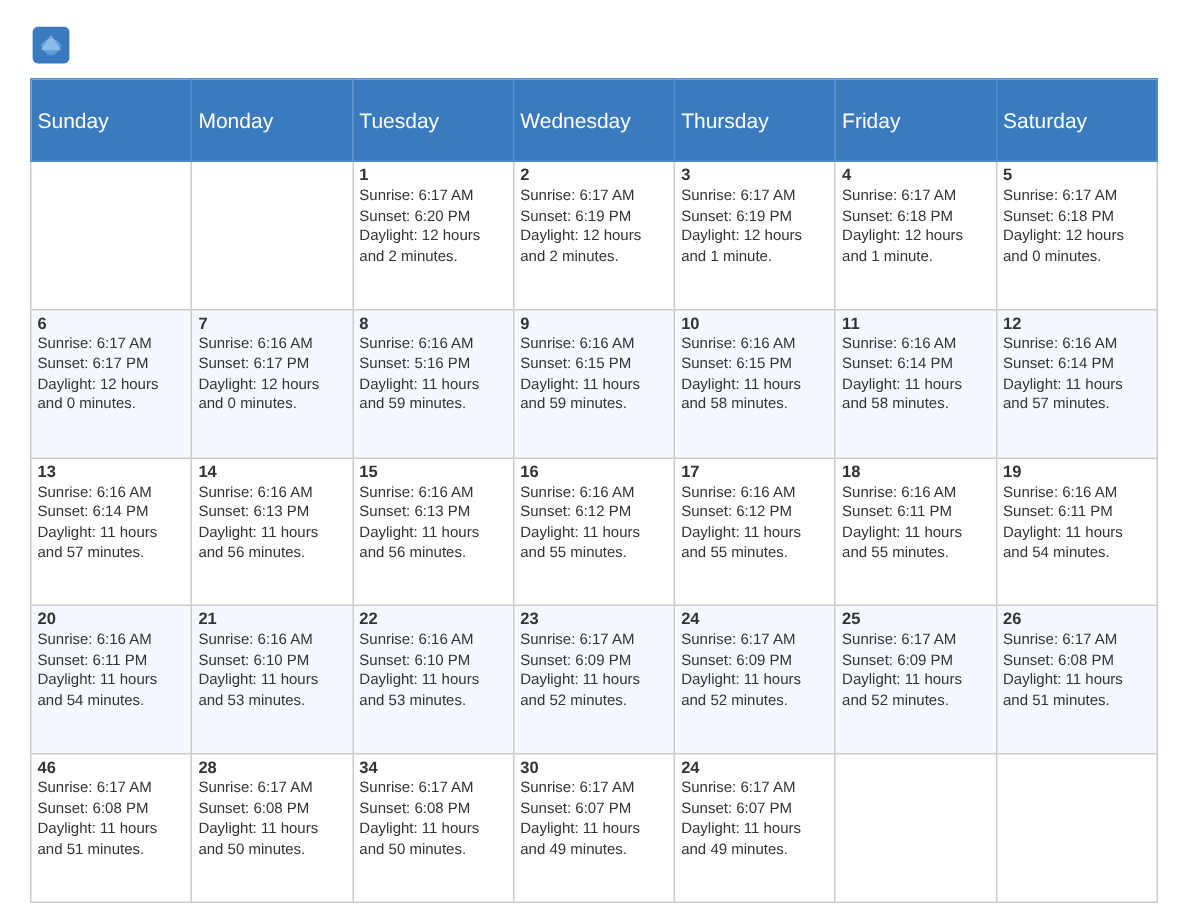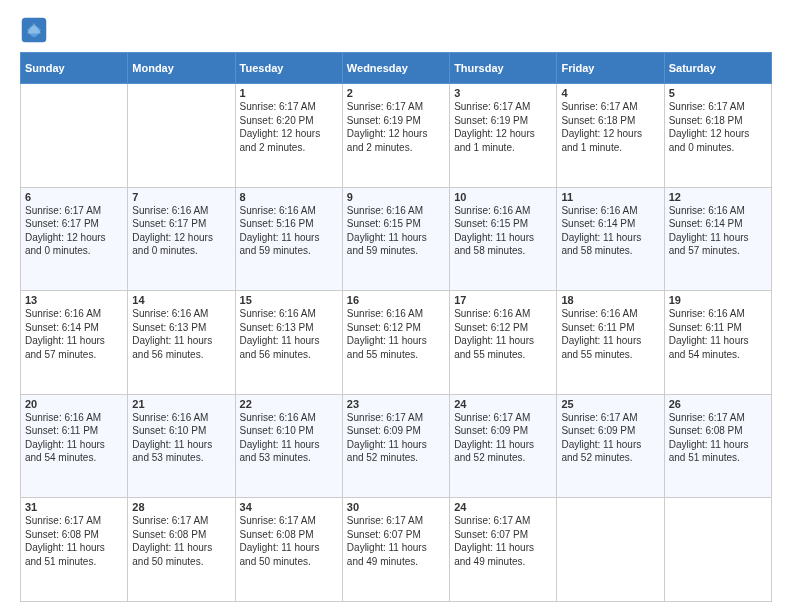--- a/index.html
+++ b/index.html
@@ -57,23 +57,23 @@
     .calendar {
       flex: 1;
       border: 1px solid #ccc;
       border-collapse: collapse;
       width: 100%;
       table-layout: fixed;
     }
     .calendar th {
       background: #3a7abf;
       color: #fff;
-      font-size: 11px;
-      font-weight: bold;
-      padding: 9px 4px;
+      font-size: 14px;
+      font-weight: normal;
+      padding: 19px 4px;
       text-align: left;
       border: 1px solid #5590cc;
     }
     .calendar td {
       border: 1px solid #ccc;
       vertical-align: top;
       padding: 3px 4px;
       font-size: 9px;
       color: #333;
       background: #fff;
@@ -294,21 +294,21 @@
           </td>
           <td>
             <span class="day-num">26</span>
             <div class="cell-info">Sunrise: 6:17 AM
 Sunset: 6:08 PM
 Daylight: 11 hours and 51 minutes.</div>
           </td>
         </tr>
         <tr>
           <td>
-            <span class="day-num">31</span>
+            <span class="day-num">46</span>
             <div class="cell-info">Sunrise: 6:17 AM
 Sunset: 6:08 PM
 Daylight: 11 hours and 51 minutes.</div>
           </td>
           <td>
             <span class="day-num">28</span>
             <div class="cell-info">Sunrise: 6:17 AM
 Sunset: 6:08 PM
 Daylight: 11 hours and 50 minutes.</div>
           </td>

